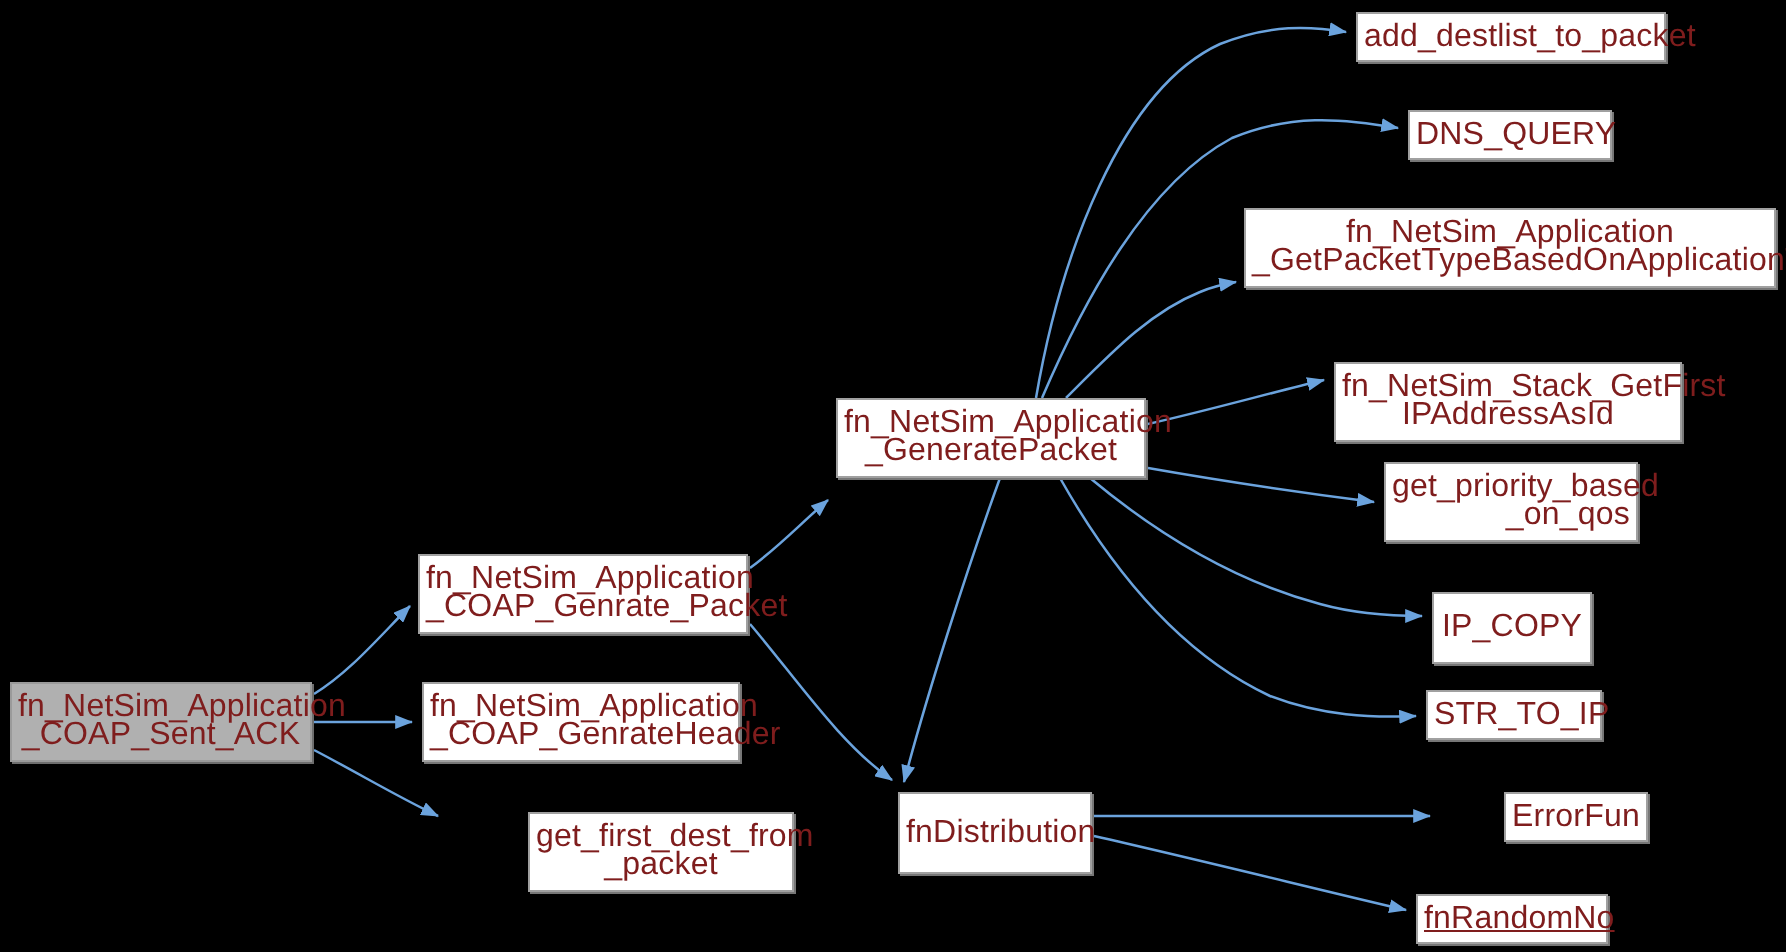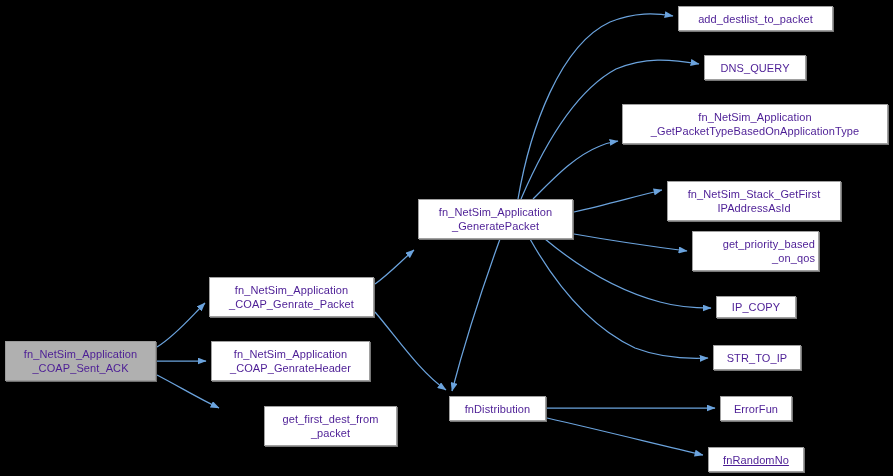--- a/index.html
+++ b/index.html
@@ -27,22 +27,22 @@
   .node {
     position: absolute;
     box-sizing: border-box;
     display: flex;
     align-items: center;
     justify-content: center;
     text-align: center;
     background: #ffffff;
     border: 1px solid #a0a0a0;
     box-shadow: 1px 1px 0 0 #777777;
-    color: #4c1d95;
-    font-size: 11px;
+    color: #7f1d1d;
+    font-size: 16px;
     line-height: 14px;
     letter-spacing: 0.1px;
     white-space: pre-line;
     padding: 0 3px;
   }
   .node.root {
     background: #b0b0b0;
     border: 1px solid #9a9a9a;
     box-shadow: 1px 1px 0 0 #6e6e6e;
   }
@@ -84,27 +84,27 @@
       <div class="node root" style="left: 5px; top: 341px; width: 151px; height: 40px;"><span class="node-label">fn_NetSim_Application
 _COAP_Sent_ACK</span></div>
       <div class="node" style="left: 209px; top: 277px; width: 165px; height: 40px;"><span class="node-label">fn_NetSim_Application
 _COAP_Genrate_Packet</span></div>
       <div class="node" style="left: 211px; top: 341px; width: 159px; height: 40px;"><span class="node-label">fn_NetSim_Application
 _COAP_GenrateHeader</span></div>
       <div class="node" style="left: 224px; top: 406px; width: 133px; height: 40px; margin-left: 40px;"><span class="node-label">get_first_dest_from
 _packet</span></div>
       <div class="node" style="left: 418px; top: 199px; width: 155px; height: 40px;"><span class="node-label">fn_NetSim_Application
 _GeneratePacket</span></div>
-      <div class="node" style="left: 449px; top: 396px; width: 97px; height: 25px;"><span class="node-label">fnDistribution</span></div>
+      <div class="node" style="left: 449px; top: 396px; width: 97px; height: 41px;"><span class="node-label">fnDistribution</span></div>
       <div class="node" style="left: 678px; top: 6px; width: 155px; height: 25px;"><span class="node-label">add_destlist_to_packet</span></div>
       <div class="node" style="left: 704px; top: 55px; width: 102px; height: 25px; text-align: center;"><span class="node-label">DNS_QUERY</span></div>
       <div class="node" style="left: 622px; top: 104px; width: 266px; height: 40px;"><span class="node-label">fn_NetSim_Application
 _GetPacketTypeBasedOnApplicationType</span></div>
       <div class="node" style="left: 667px; top: 181px; width: 174px; height: 40px;"><span class="node-label">fn_NetSim_Stack_GetFirst
 IPAddressAsId</span></div>
       <div class="node" style="left: 692px; top: 231px; width: 127px; height: 40px; text-align: right;"><span class="node-label">get_priority_based
 _on_qos</span></div>
-      <div class="node" style="left: 716px; top: 296px; width: 80px; height: 22px;"><span class="node-label">IP_COPY</span></div>
+      <div class="node" style="left: 716px; top: 296px; width: 80px; height: 36px;"><span class="node-label">IP_COPY</span></div>
       <div class="node" style="left: 713px; top: 345px; width: 88px; height: 25px;"><span class="node-label">STR_TO_IP</span></div>
-      <div class="node" style="left: 720px; top: 396px; width: 72px; height: 25px;"><span class="node-label">ErrorFun</span></div>
+      <div class="node" style="left: 752px; top: 396px; width: 72px; height: 25px;"><span class="node-label">ErrorFun</span></div>
       <div class="node" style="left: 708px; top: 447px; width: 96px; height: 25px; text-decoration: underline;"><span class="node-label">fnRandomNo</span></div>
     </div>
 </div>
 
 </body></html>

